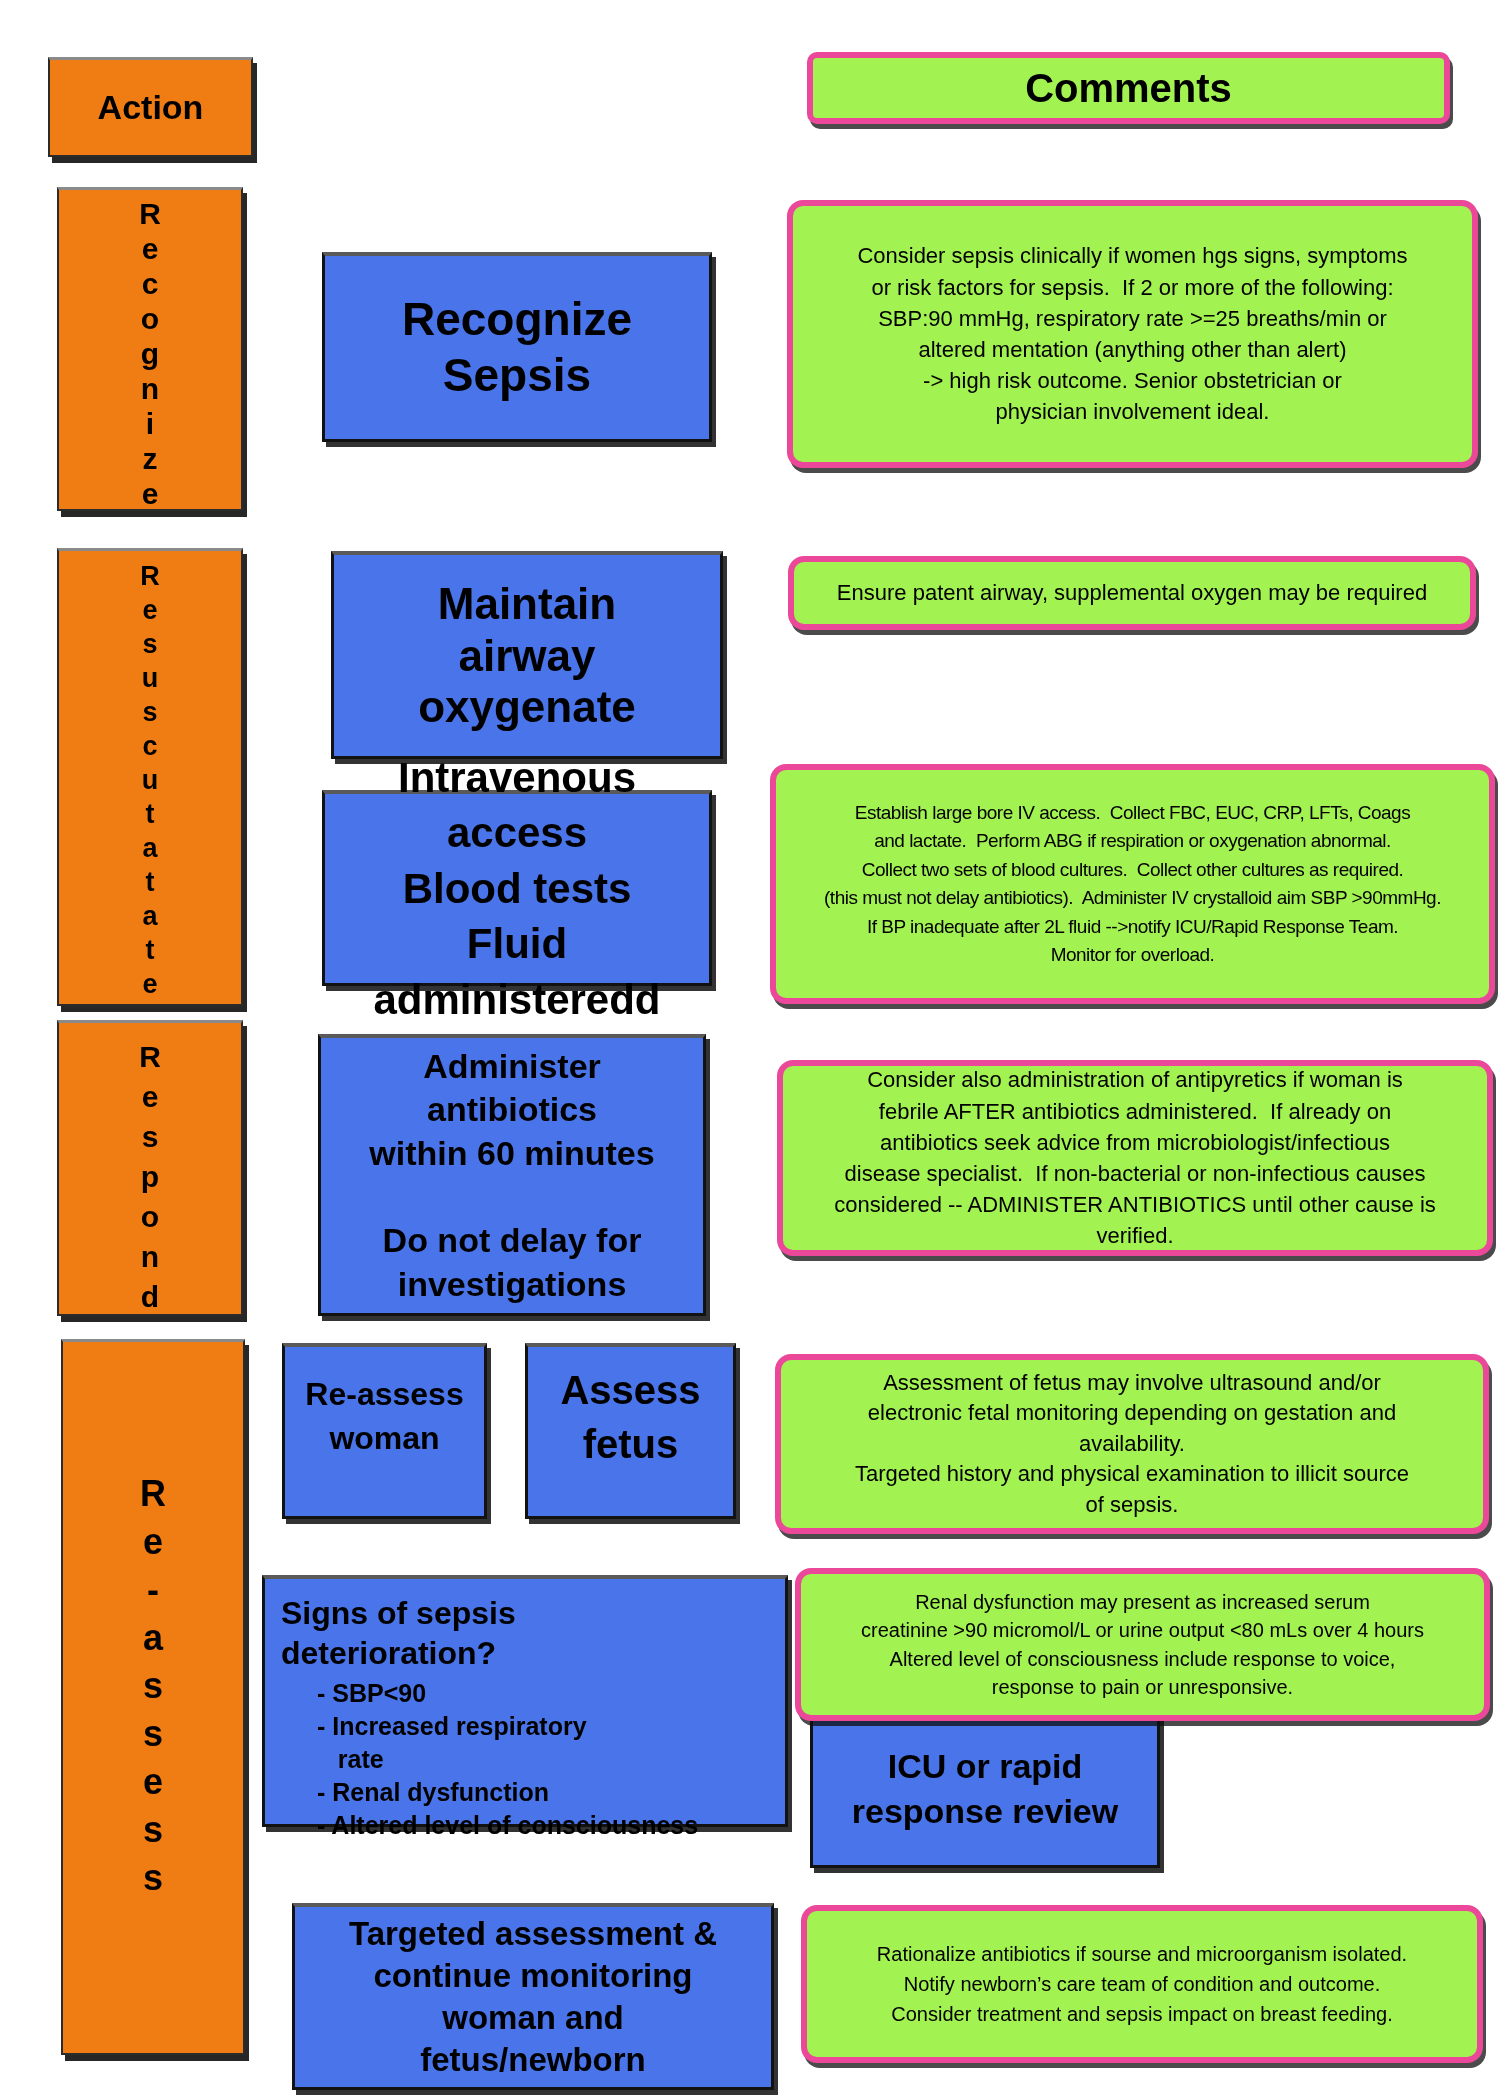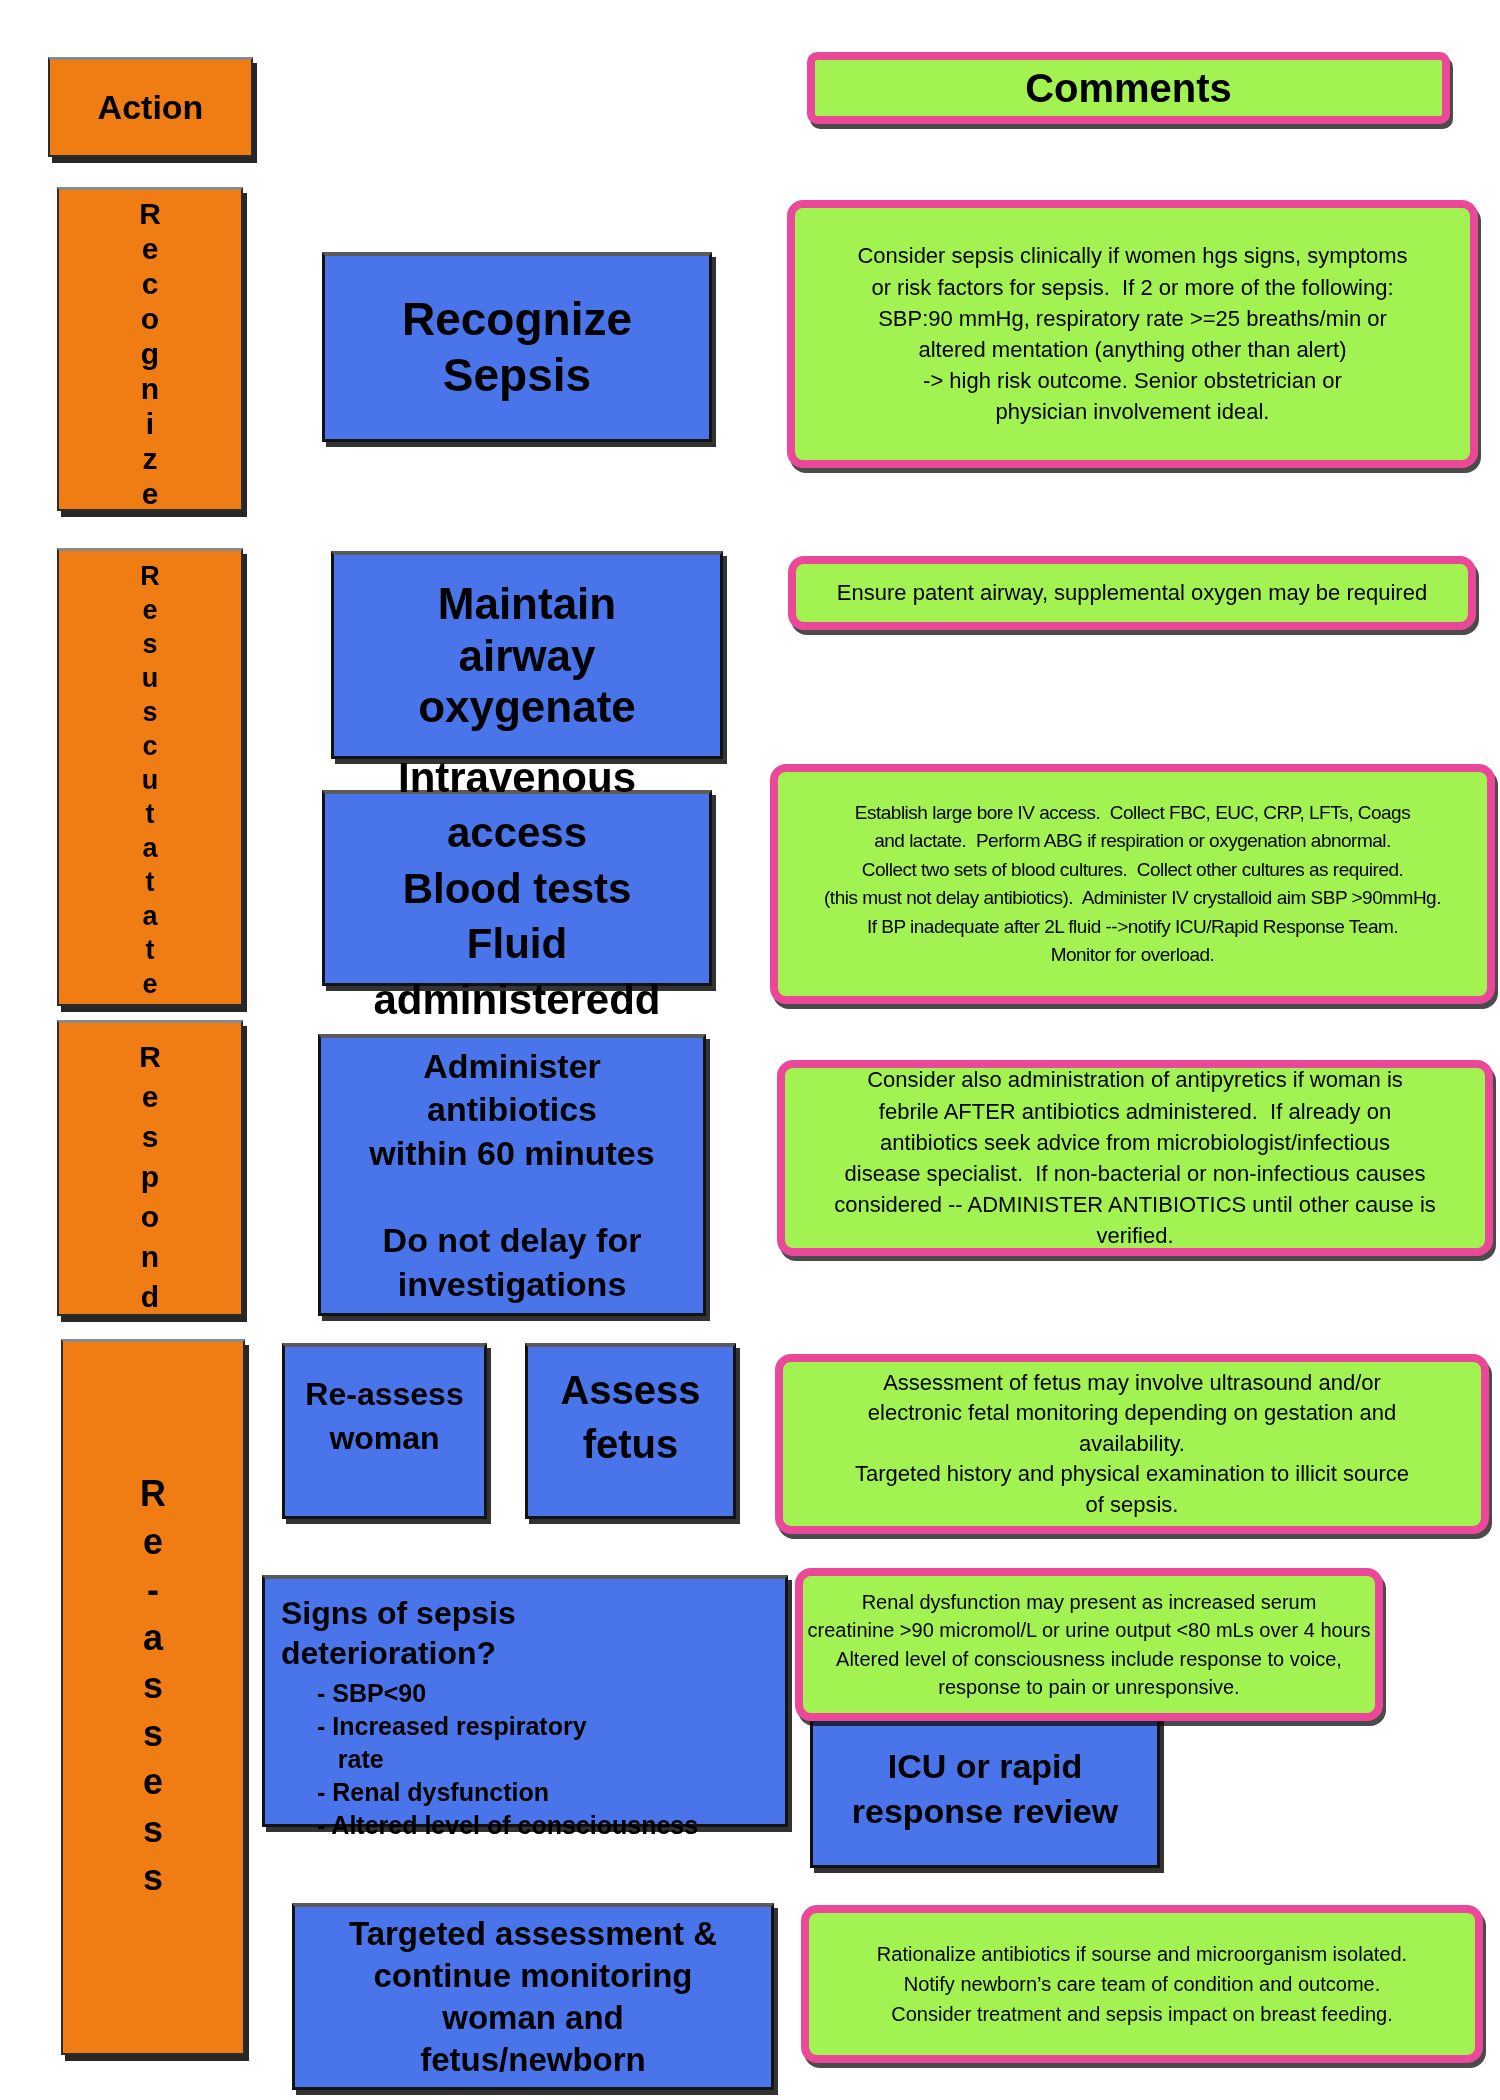--- a/index.html
+++ b/index.html
@@ -14,21 +14,21 @@
     background:#4A75EA;border:3px solid #121212;border-top:4px solid #5a5a5a;
     box-shadow:4px 5px 0 rgba(15,15,15,0.85);font-weight:bold;
   }
   
   .orange{
     background:#EF7D13;border:2px solid #2b2b2b;border-top:3px solid #8a8a8a;
     box-shadow:4px 6px 0 rgba(15,15,15,0.9);font-weight:bold;
   }
   
   .green{
-    background:#A2F251;border:8px solid #ec4899;border-radius:16px;
+    background:#A2F251;border:6px solid #ec4899;border-radius:16px;
     box-shadow:3px 5px 0 rgba(15,15,15,0.75);
   }
   .vstack{flex-direction:column;justify-content:flex-start;white-space:pre-line;}
 
   
   .hdr-action{left:48px;top:57px;width:205px;height:100px;font-size:34px;font-weight:bold;}
   .hdr-comments{left:807px;top:52px;width:643px;height:72px;font-size:40px;font-weight:bold;border-radius:10px;}
 
   
   .st-recognize{left:57px;top:187px;width:186px;height:324px;font-size:30px;line-height:35px;padding-top:6px;}
@@ -48,21 +48,21 @@
   .a-signs .bullets{font-size:25px;line-height:1.32;font-weight:bold;padding-left:36px;margin-top:4px;}
   .a-icu{left:810px;top:1708px;width:350px;height:160px;font-size:34px;line-height:1.3;}
   .a-targeted{left:292px;top:1903px;width:482px;height:187px;font-size:33px;line-height:1.28;}
 
   
   .c-recognize{left:787px;top:200px;width:691px;height:268px;font-size:22px;line-height:1.42;padding:10px 18px;}
   .c-airway{left:788px;top:556px;width:688px;height:74px;font-size:22px;padding:6px 12px;}
   .c-iv{left:770px;top:764px;width:725px;height:240px;font-size:19px;line-height:1.5;letter-spacing:-0.5px;padding:6px 8px;}
   .c-antibiotics{left:777px;top:1060px;width:716px;height:196px;font-size:22px;line-height:1.42;padding:10px 6px;}
   .c-fetus{left:775px;top:1354px;width:714px;height:180px;font-size:22px;line-height:1.38;padding:8px 14px;}
-  .c-renal{left:795px;top:1568px;width:588px;height:153px;font-size:20px;line-height:1.42;padding:8px 4px;}
+  .c-renal{left:795px;top:1568px;width:695px;height:153px;font-size:20px;line-height:1.42;padding:8px 4px;}
   .c-rationalize{left:801px;top:1905px;width:682px;height:158px;font-size:20px;line-height:1.5;padding:20px 12px;}
 </style>
 </head>
 <body>
 
 <div id="canvas">
 
   <div class="box orange hdr-action">Action</div>
   <div class="box green hdr-comments">Comments</div>
 

